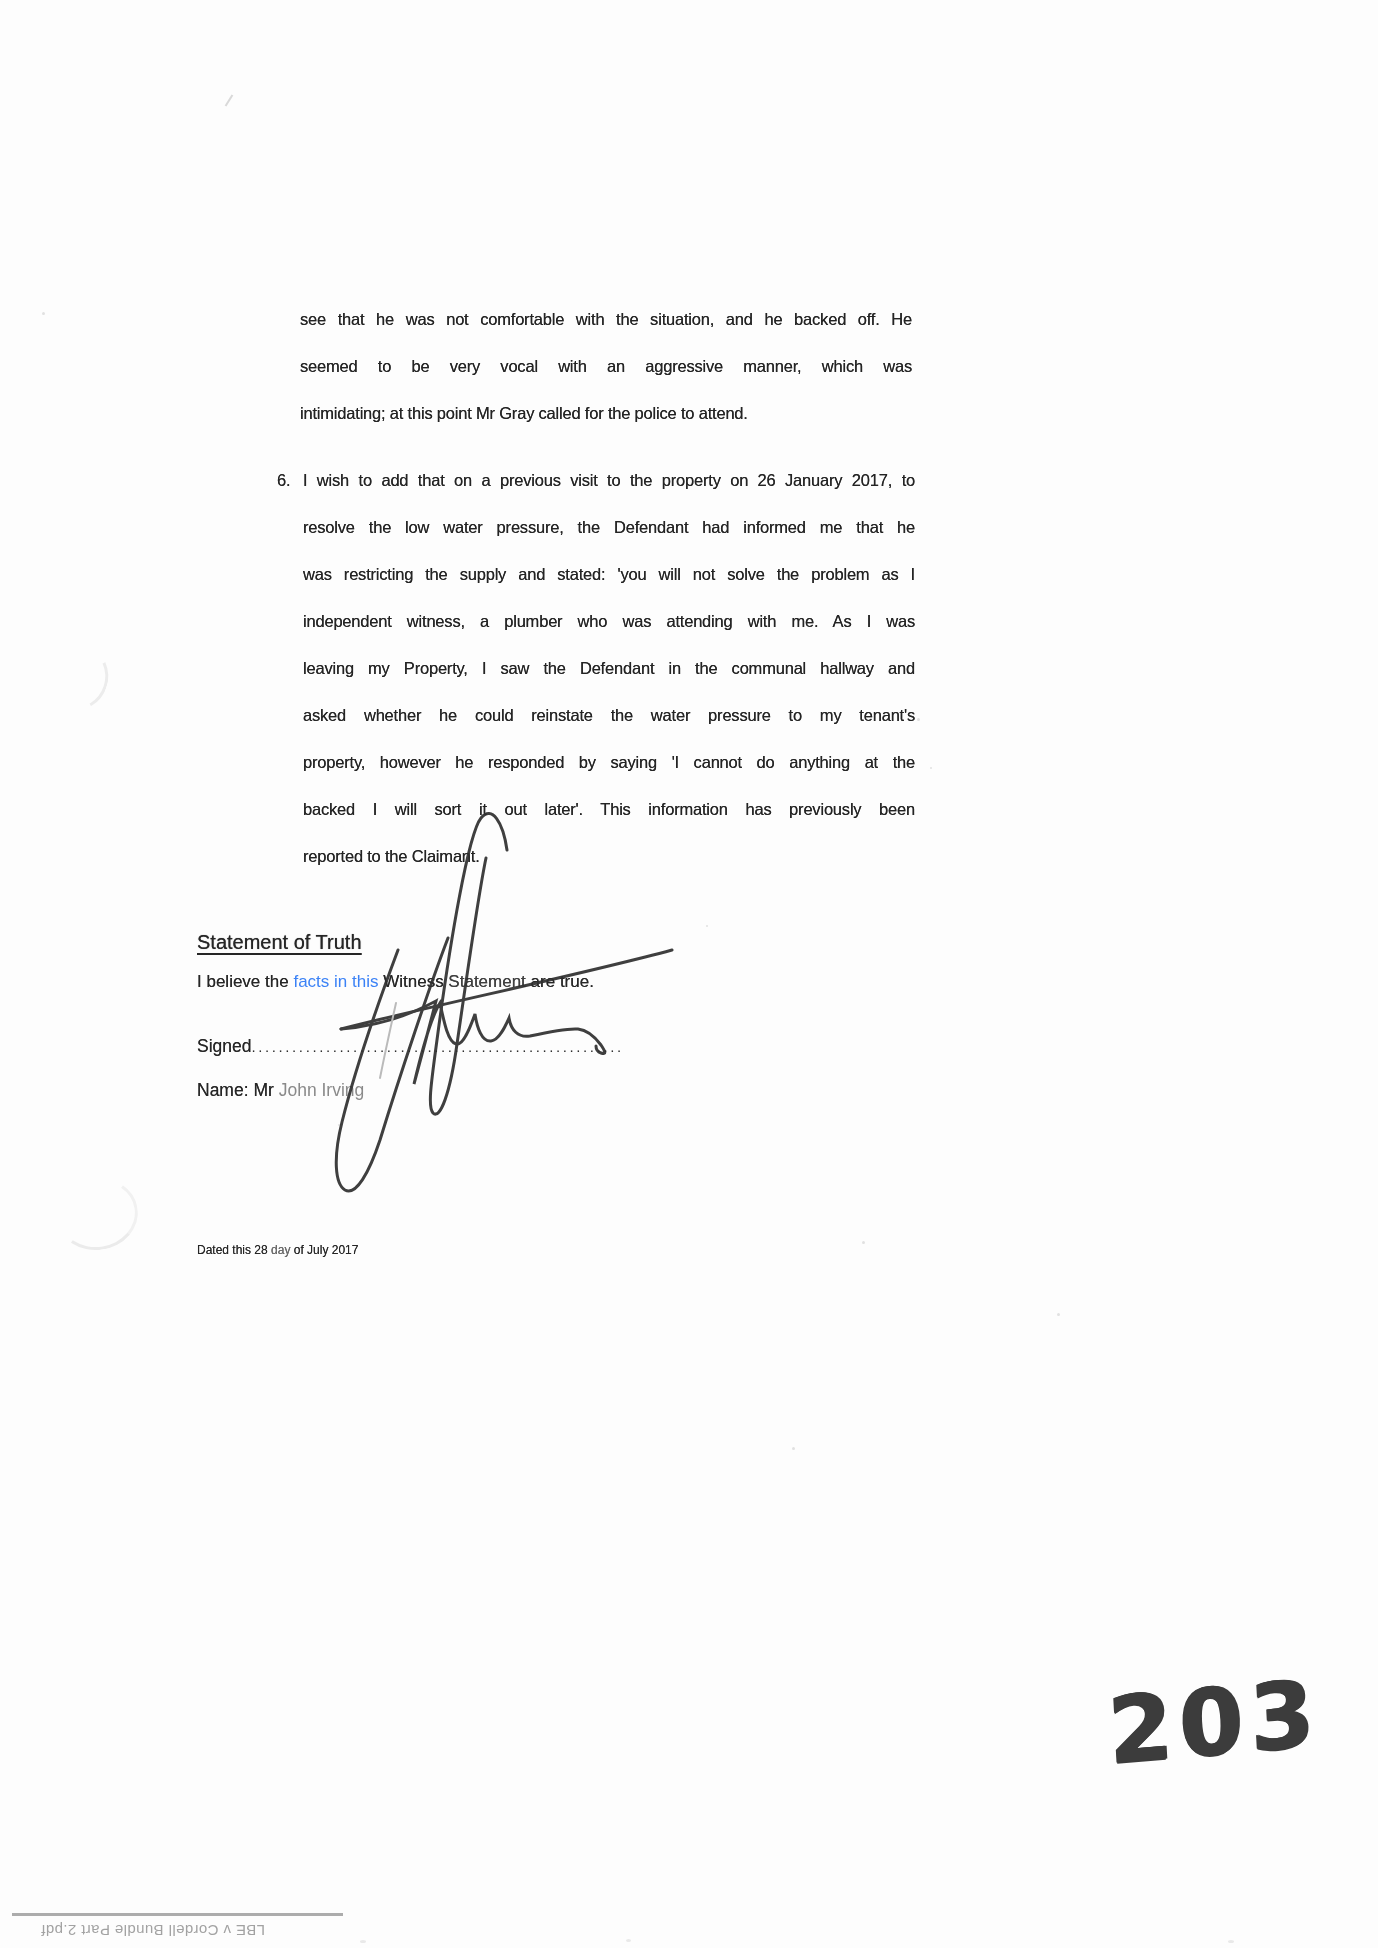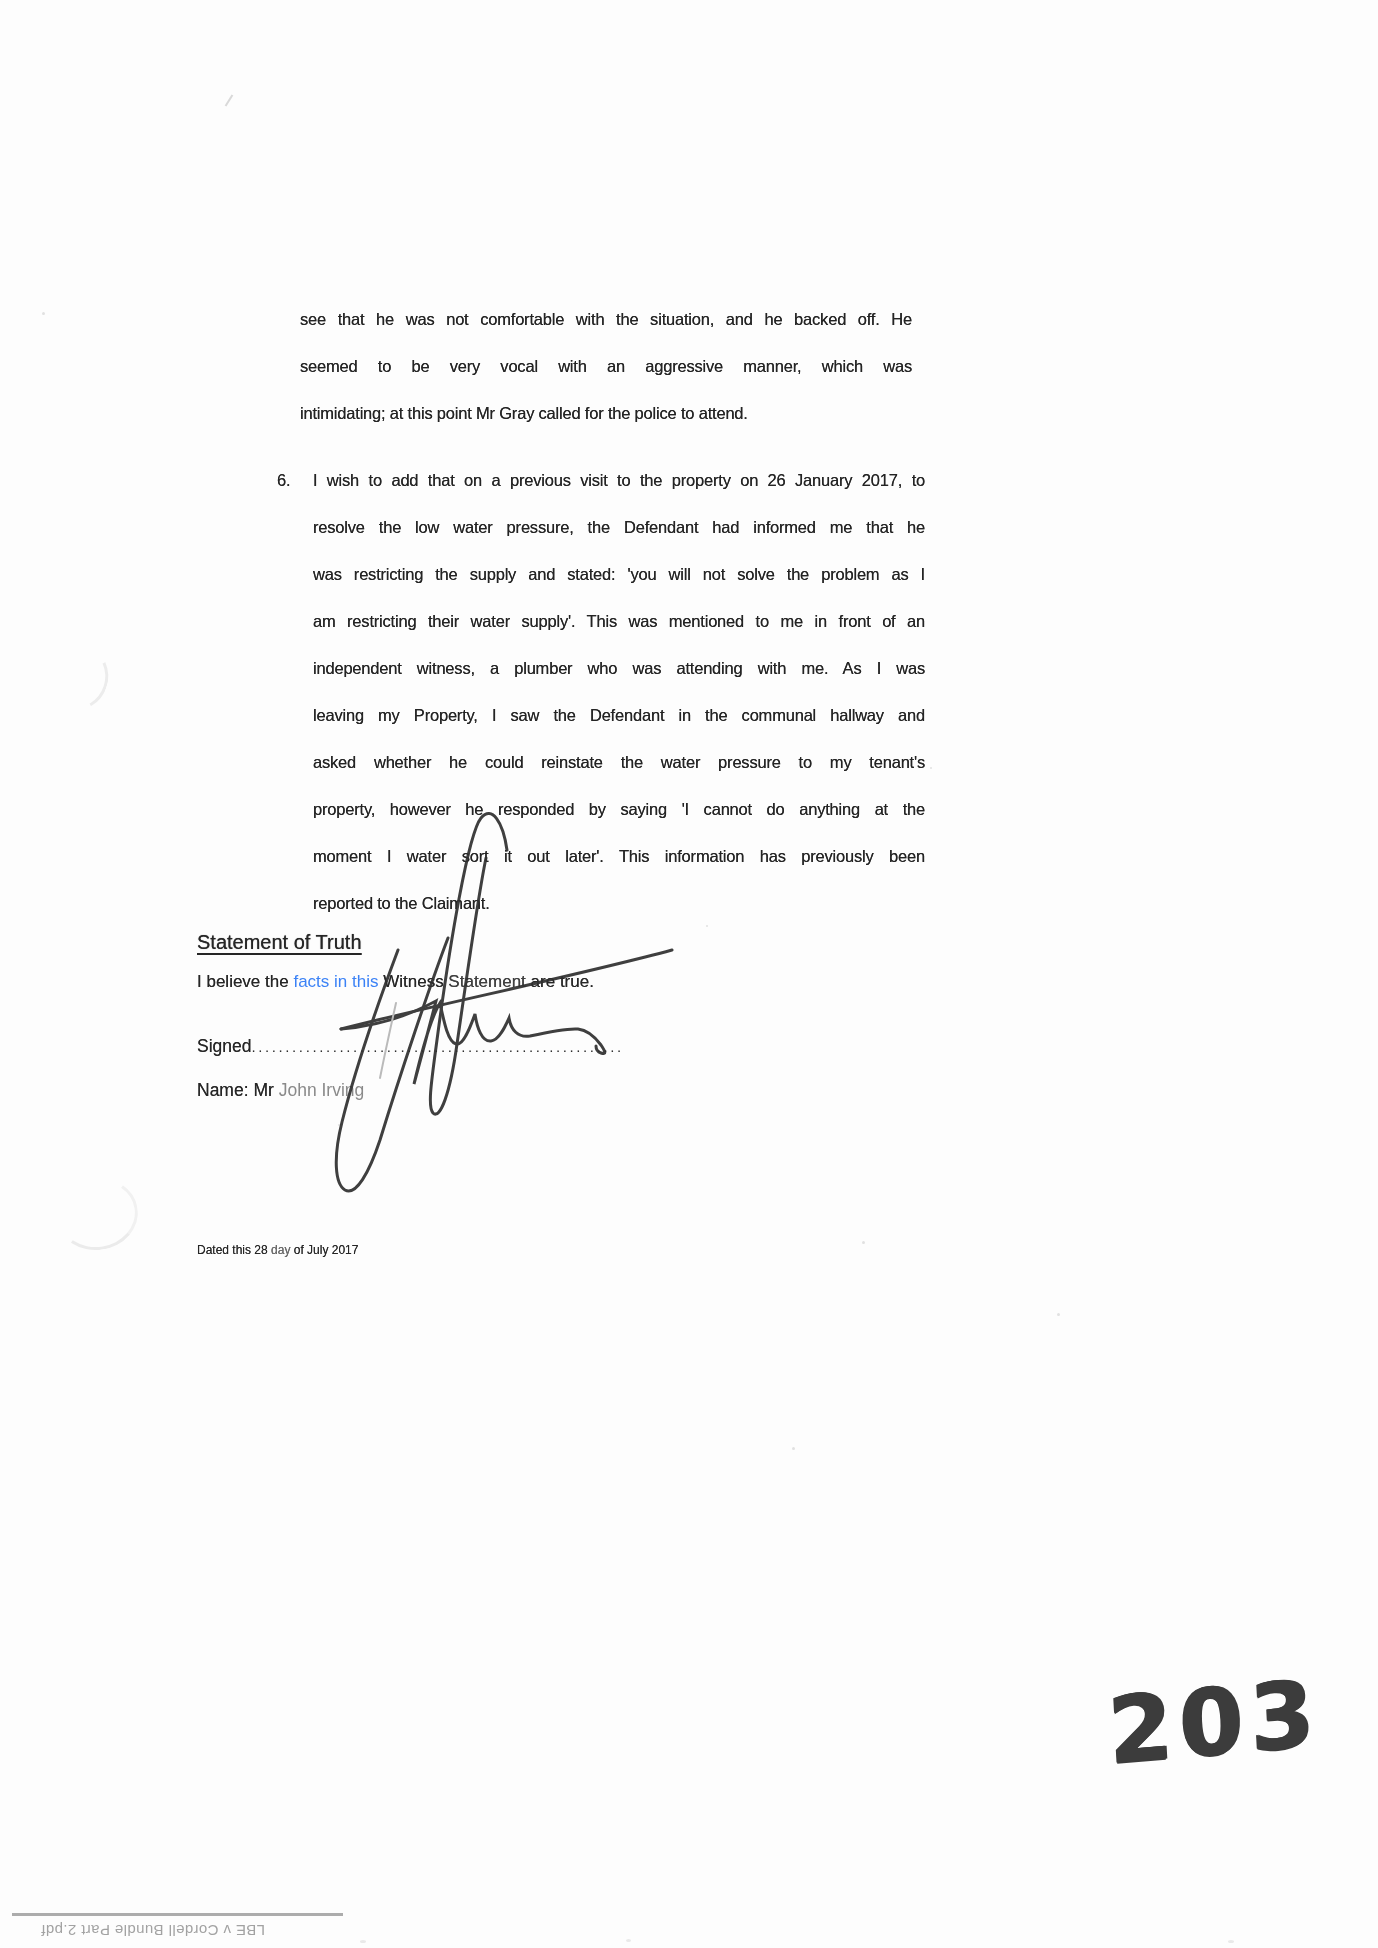--- a/index.html
+++ b/index.html
@@ -21,21 +21,21 @@
     letter-spacing:-0.2px;
     line-height:47px;
     color:#242424;
     text-shadow:0 0 0.6px rgba(35,35,35,0.85);
   }
   .jline{ text-align:justify; text-align-last:justify; white-space:nowrap; }
   .jline.last{ text-align-last:left; }
   .para-cont{ position:absolute; left:300px; top:296px; width:612px; }
   .item6{ position:absolute; left:277px; top:457px; width:640px; }
   .item6 .num{ position:absolute; left:0; top:0; line-height:47px; }
-  .item6 .lines{ margin-left:36px; width:612px; }
+  .item6 .lines{ margin-left:26px; width:612px; }
 
   
   .sot-heading{
     position:absolute; left:197px; top:928px;
     font-size:20px; line-height:28px;
     text-decoration:underline; text-decoration-thickness:2px; text-underline-offset:4px;
     text-shadow:0 0 0.7px rgba(35,35,35,0.9);
   }
   .belief{ position:absolute; left:197px; top:968px; font-size:17px; line-height:28px;
     text-shadow:0 0 0.6px rgba(35,35,35,0.8); }
@@ -90,26 +90,25 @@
     <div class="jline">seemed to be very vocal with an aggressive manner, which was</div>
     <div class="jline last">intimidating; at this point Mr Gray called for the police to attend.</div>
   </div>
 
   <div class="item6 copy">
     <span class="num">6.</span>
     <div class="lines">
       <div class="jline">I wish to add that on a previous visit to the property on 26 January 2017, to</div>
       <div class="jline">resolve the low water pressure, the Defendant had informed me that he</div>
       <div class="jline">was restricting the supply and stated: 'you will not solve the problem as I</div>
-      <div class="jline">am restricting their water supply'. This was mentioned to me in front of an</div>
       <div class="jline">independent witness, a plumber who was attending with me. As I was</div>
       <div class="jline">leaving my Property, I saw the Defendant in the communal hallway and</div>
       <div class="jline">asked whether he could reinstate the water pressure to my tenant's</div>
       <div class="jline">property, however he responded by saying 'I cannot do anything at the</div>
-      <div class="jline">moment I water sort it out later'. This information has previously been</div>
+      <div class="jline">backed I will sort it out later'. This information has previously been</div>
       <div class="jline last">reported to the Claimant.</div>
     </div>
   </div>
 
   <div class="sot-heading">Statement of Truth</div>
 
   <div class="belief">
     <span>I believe the </span><span class="faded">facts in this</span><span> Witness </span><span class="semi-faded">Statement</span><span> are true.</span>
   </div>
 

